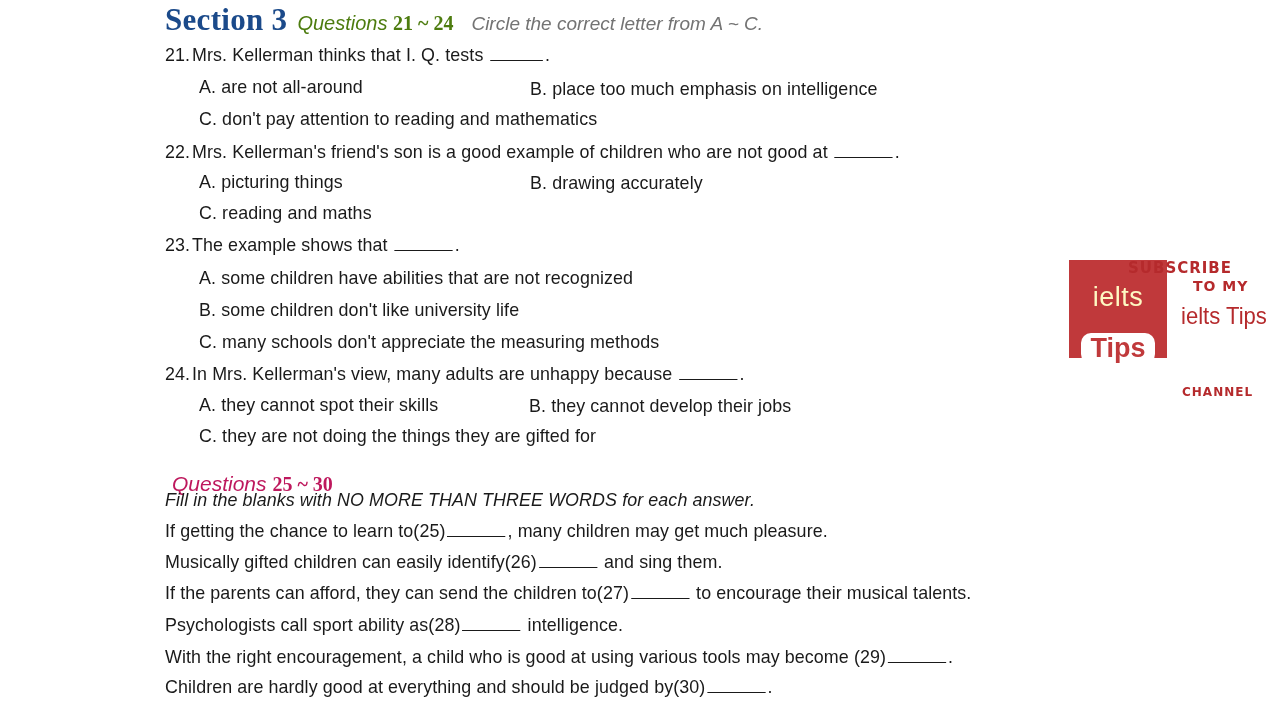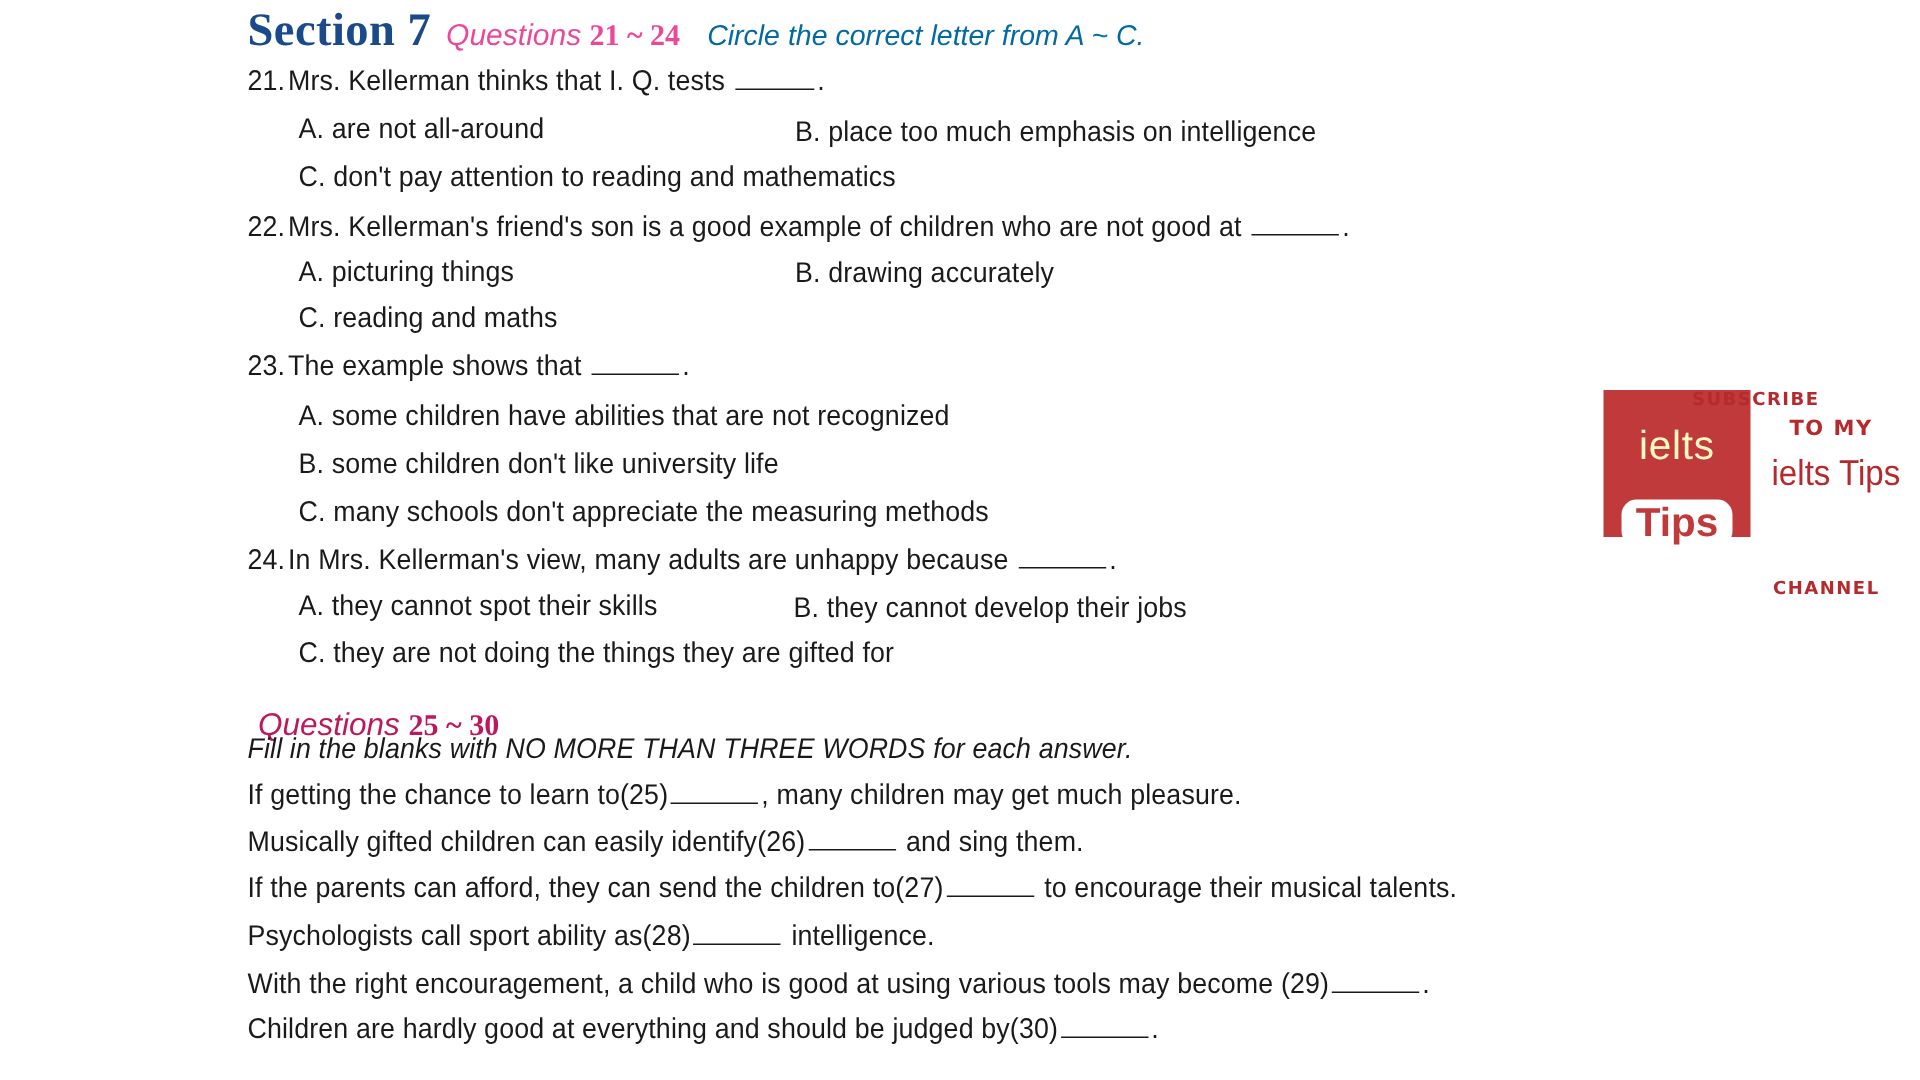--- a/index.html
+++ b/index.html
@@ -22,27 +22,27 @@
     .header {
       position: absolute; left: 165px; top: 2px;
       white-space: nowrap; display: flex; align-items: baseline;
     }
     .section-title {
       font-family: "Liberation Serif", "DejaVu Serif", serif;
       font-weight: bold; font-size: 31px; color: #1b4a8a;
       letter-spacing: 0.3px;
     }
     .q-range {
-      font-style: italic; font-size: 20px; color: #ec4899; margin-left: 10px;
+      font-style: italic; font-size: 20px; color: #4d7c0f; margin-left: 10px;
     }
     .q-range .num {
       font-family: "Liberation Serif", "DejaVu Serif", serif;
       font-style: normal; font-weight: bold; font-size: 20px;
     }
-    .instr { font-style: italic; font-size: 19px; color: #0369a1; margin-left: 18px; text-align: center; }
+    .instr { font-style: italic; font-size: 19px; color: #737373; margin-left: 18px; text-align: center; }
     .q-num { margin-right: 2px; }
     .blank {
       display: inline-block; width: 56px; border-bottom: 1.5px solid #1a1a1a;
       height: 1px; vertical-align: baseline; margin: 0 2px;
     }
     .blank.long { width: 62px; }
     .sub-header {
       position: absolute; left: 172px; top: 472px; white-space: nowrap;
       font-style: italic; font-size: 21px; color: #be185d;
     }
@@ -74,21 +74,21 @@
       position: absolute; left: 1181px; top: 302px; white-space: nowrap;
       color: #b52a2c; font-size: 24px; transform: scaleX(0.92); transform-origin: left center;
     }
   </style>
 </head>
 <body>
 
 <div class="page">
 
   <div class="header">
-    <span class="section-title">Section 7</span>
+    <span class="section-title">Section 3</span>
     <span class="q-range">
       <span>Questions</span>
       <span class="num">21 ~ 24</span>
     </span>
     <span class="instr">Circle the correct letter from A ~ C.</span>
   </div>
 
   <div class="line" style="left:165px; top:44px;">
     <span class="q-num">21.</span><span>Mrs.  Kellerman thinks that I. Q.  tests</span>
     <span class="blank"></span><span>.</span>
@@ -169,18 +169,18 @@
   <div class="line" style="left:165px; top:676px;">
     <span>Children are hardly good at everything and should be judged by(30)</span><span class="blank long"></span><span>.</span>
   </div>
 
   <div class="logo">
     <div class="logo-top">ielts</div>
     <div class="logo-pill">
       <span>Tips</span>
     </div>
   </div>
-  <div class="sub-text" style="left:1128px; top:259px; font-size:12px;">SUBSCRIBE</div>
+  <div class="sub-text" style="left:1128px; top:259px; font-size:15px;">SUBSCRIBE</div>
   <div class="sub-text" style="left:1193px; top:278px; font-size:14px;">TO MY</div>
   <div class="channel-name">ielts Tips</div>
   <div class="sub-text" style="left:1182px; top:343px; font-size:12px;margin-top:42px;">CHANNEL</div>
 
 </div>
 
 </body></html>

